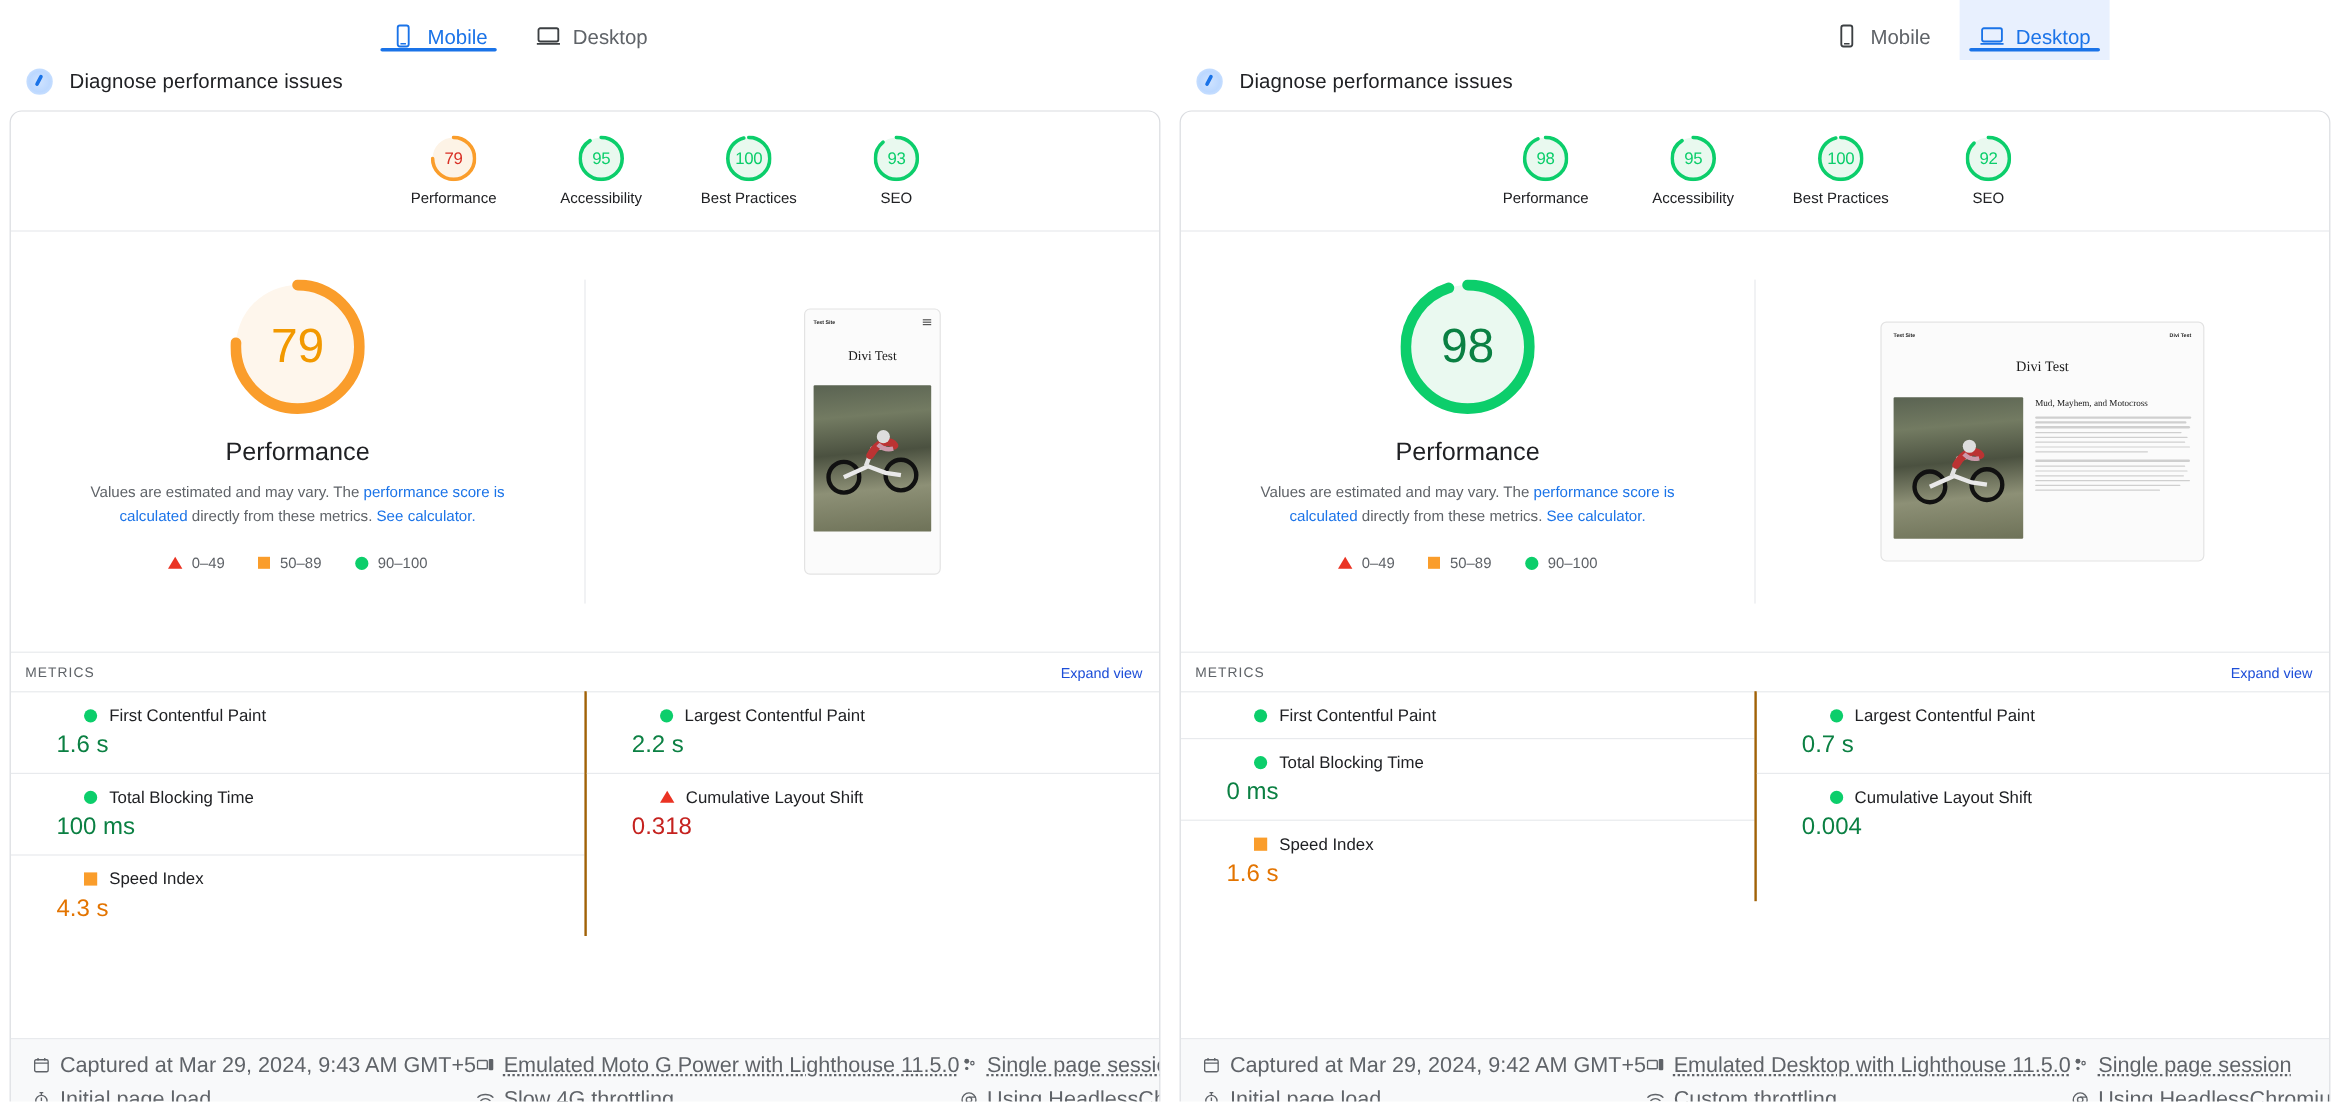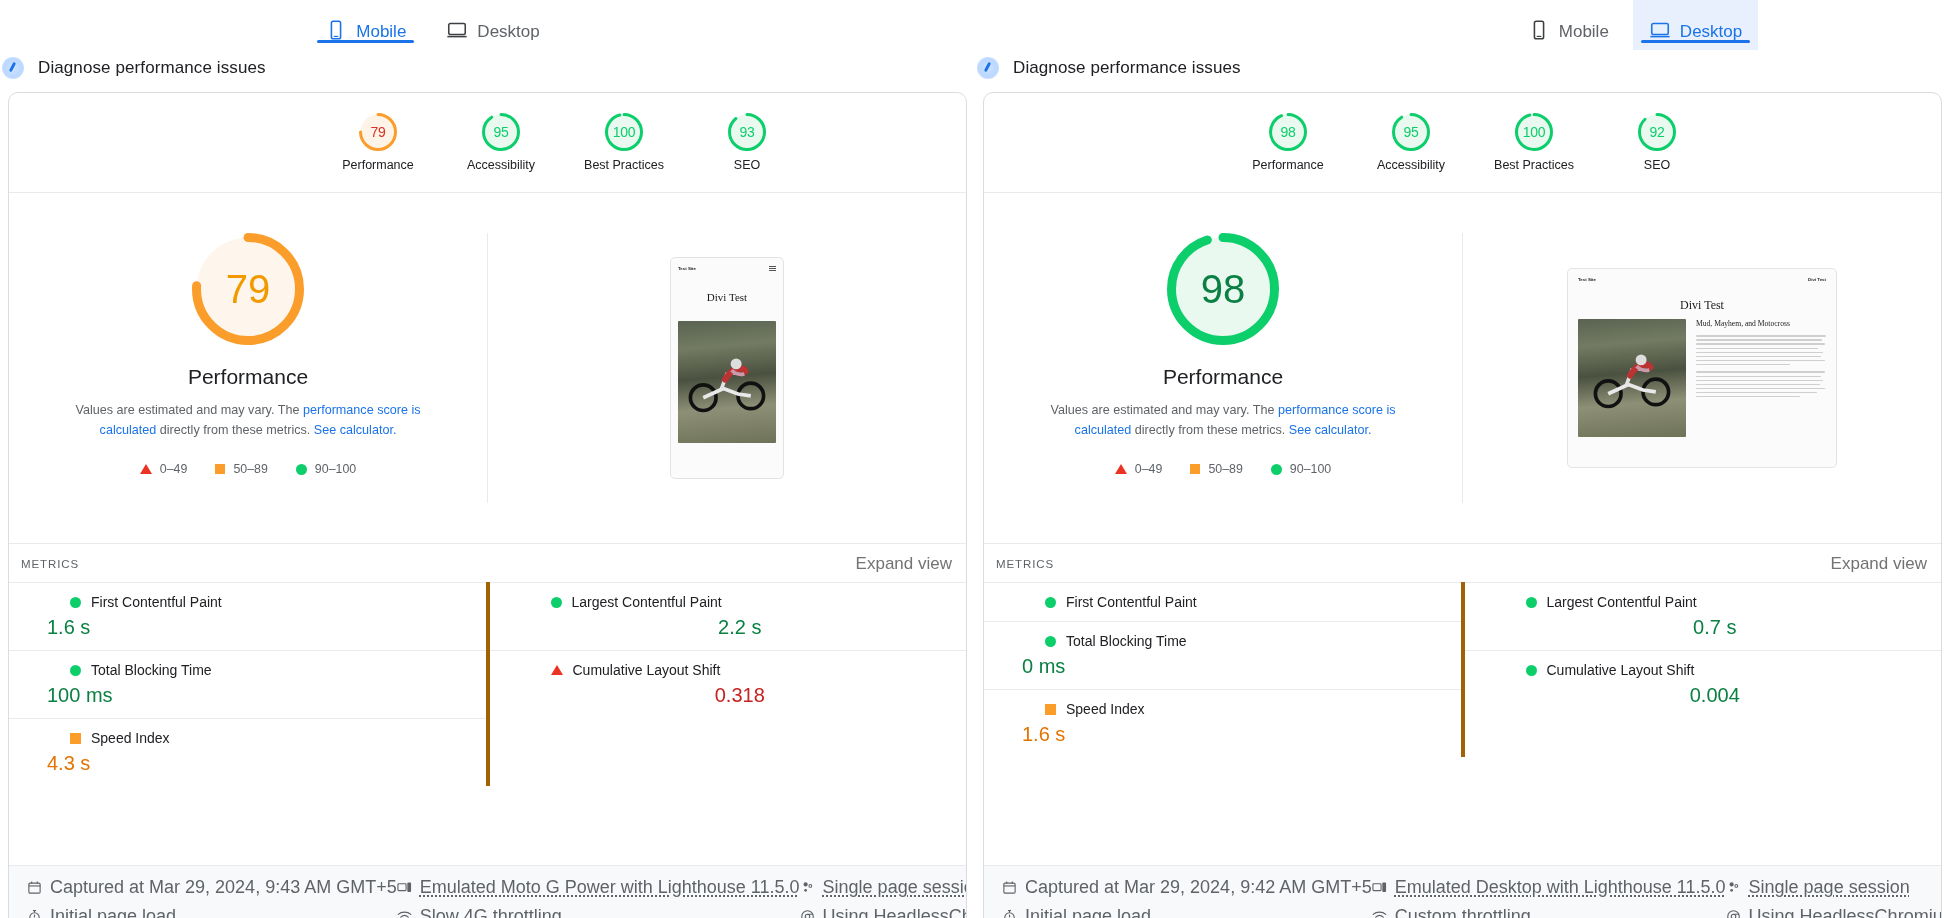--- a/index.html
+++ b/index.html
@@ -39,21 +39,21 @@
   .tab.active .underline { background: #1a73e8; }
   .tab svg { display: block; }
 
   
   .panel.left .tabs { margin-left: -110px; }
   .panel.right .tabs { margin-left: 345px; }
 
   
   .diagnose {
     display: flex; align-items: center; gap: 14px;
-    padding: 0 0 0 2px; height: 36px;
+    padding: 0 0 0 22px; height: 36px;
   }
   .diag-icon {
     width: 22px; height: 22px; border-radius: 50%;
     background: radial-gradient(circle at 50% 50%, #cfe3ff 0%, #bcd8ff 55%, #d8e9ff 100%);
     position: relative; flex: 0 0 auto;
   }
   .diag-icon::after {
     content: ""; position: absolute; left: 9px; top: 5px;
     width: 3px; height: 10px; background: #1a73e8;
     border-radius: 2px; transform: rotate(28deg);
@@ -124,41 +124,41 @@
   .th-photo { margin-top: 18px; border-radius: 1px; height: 122px;
     background: linear-gradient(175deg,#5a6352 0%,#737b62 22%,#4b5140 46%,#8d9076 70%,#6e7258 100%);
     position: relative; overflow: hidden; }
 
   .thumb-desktop {
     width: 270px; height: 200px; background: #fbfbfb;
     border: 1px solid #e3e3e3; border-radius: 5px; padding: 8px 10px;
     display: flex; flex-direction: column; overflow: hidden;
   }
   .td-title { text-align: center; font-family: "Liberation Serif", serif; font-size: 12px; color: #1a1a1a; margin-top: 16px; }
-  .td-body { display: flex; gap: 10px; margin-top: 6px; }
+  .td-body { display: flex; gap: 10px; margin-top: 18px; }
   .td-photo { width: 108px; height: 118px; border-radius: 1px;
     background: linear-gradient(175deg,#5a6352 0%,#737b62 22%,#4b5140 46%,#8d9076 70%,#6e7258 100%); }
   .td-copy { flex: 1; }
   .td-h2 { font-family: "Liberation Serif", serif; font-size: 7.6px; color: #1a1a1a; line-height: 1.35; }
   .td-lines { margin-top: 6px; }
   .td-lines i { display: block; height: 1.5px; background: #cfcfcf; margin-bottom: 2.6px; border-radius: 1px; }
 
   
   .bike { position: absolute; left: 50%; top: 52%; transform: translate(-50%,-50%); }
 
   
   .metrics-head {
     display: flex; align-items: center; justify-content: space-between;
     padding: 10px 14px 8px 12px;
   }
   .metrics-title { font-size: 11.5px; letter-spacing: .9px; color: #5f6368; }
-  .expand { font-size: 17px; color: #737373; cursor: pointer; }
+  .expand { font-size: 12px; color: #1d4ed8; cursor: pointer; }
   .mgrid { display: flex; }
   .mcol { flex: 1 1 0; }
-  .mcol.second { border-left: 4px solid #a16207; text-align: center; }
+  .mcol.second { border-left: 2px solid #a16207; }
   .mrow { border-top: 1px solid #e8eaed; padding: 11px 14px 11px 14px; }
   .mrow .mtop { display: flex; align-items: center; gap: 10px; padding-left: 47px; }
   .mname { font-size: 14px; color: #202124; }
   .mval { font-size: 20px; margin-top: 6px; margin-left: 24px; }
   .dot-green { width: 11px; height: 11px; border-radius: 50%; background: #0cce6b; flex: 0 0 auto; }
   .dot-orange { width: 11px; height: 11px; background: #fa9d2b; flex: 0 0 auto; }
   .dot-red { width: 0; height: 0; border-left: 6px solid transparent; border-right: 6px solid transparent;
              border-bottom: 10px solid #ea3323; flex: 0 0 auto; }
   .v-green { color: #0b8043; }
   .v-orange { color: #e37400; }

